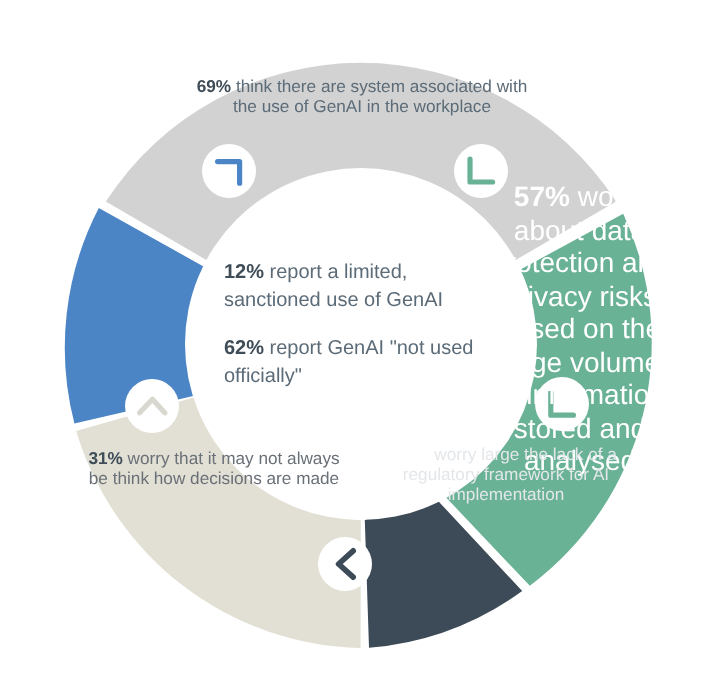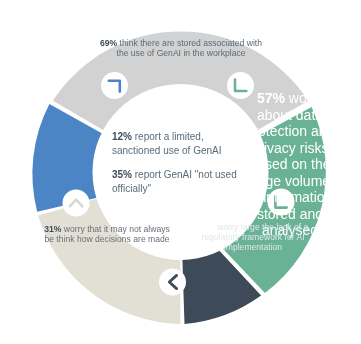--- a/index.html
+++ b/index.html
@@ -106,38 +106,38 @@
       <path class="marker-glyph" d="M 176.6 275.4 L 169.3 282.0 L 176.6 288.6" fill="none" stroke="#3d4a57" stroke-width="2.8" stroke-linecap="round" stroke-linejoin="round"></path>
 
       <circle cx="76.0" cy="203.0" r="13.5" fill="#ffffff"></circle>
       <path class="marker-glyph" d="M 69.8 206.4 L 76.2 199.6 L 82.4 206.4" fill="none" stroke="#d8d8d0" stroke-width="2.6" stroke-linecap="round" stroke-linejoin="round"></path>
     </g>
 
     <circle cx="180.5" cy="172" r="88" fill="#ffffff"></circle>
   </svg>
 
   <div class="seg-text" id="label-top">
-    <b>69%</b><span> think there are stored associated with the use of GenAI in the workplace</span>
+    <b>69%</b><span> think there are system associated with the use of GenAI in the workplace</span>
   </div>
 
   <div class="seg-text" id="label-right">
     <b>57%</b><span> worry about data protection and privacy risks based on the large volume of information stored and analysed</span>
   </div>
 
   <div class="seg-text" id="label-bottomright">
     <b>47%</b><span> worry large the lack of a regulatory framework for AI implementation</span>
   </div>
 
   <div class="seg-text" id="label-bottomleft">
     <b>31%</b><span> worry that it may not always be think how decisions are made</span>
   </div>
 
 
   <div id="center-hub">
     <div id="center-line-1">
       <b>12%</b><span> report a limited, sanctioned use of GenAI</span>
     </div>
     <div id="center-line-2">
-      <b>35%</b><span> report GenAI "not used officially"</span>
+      <b>62%</b><span> report GenAI "not used officially"</span>
     </div>
   </div>
 
 </div>
 
 </body></html>

